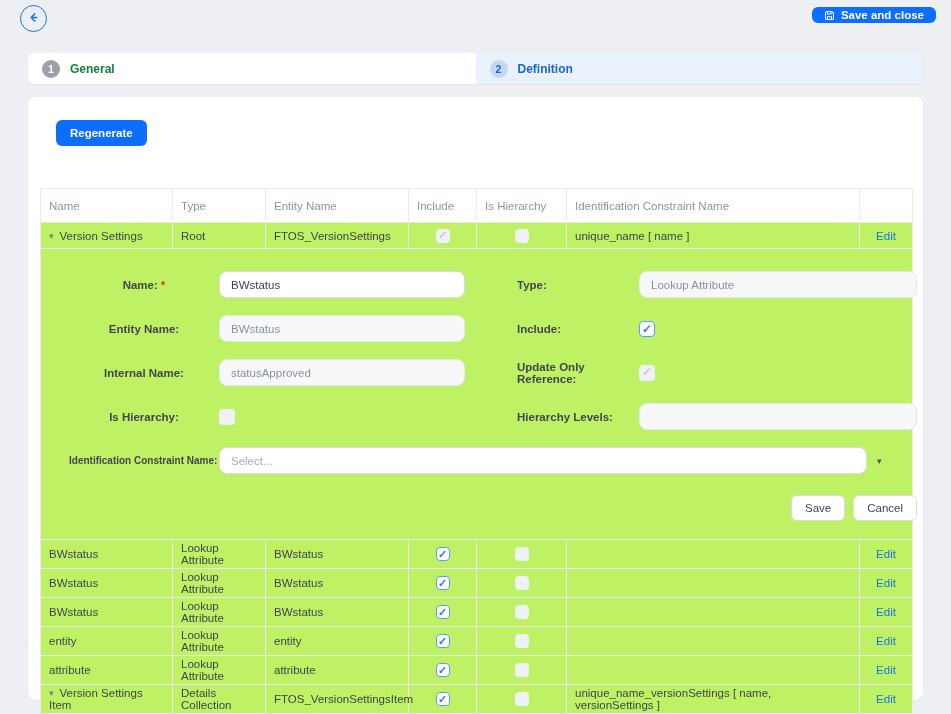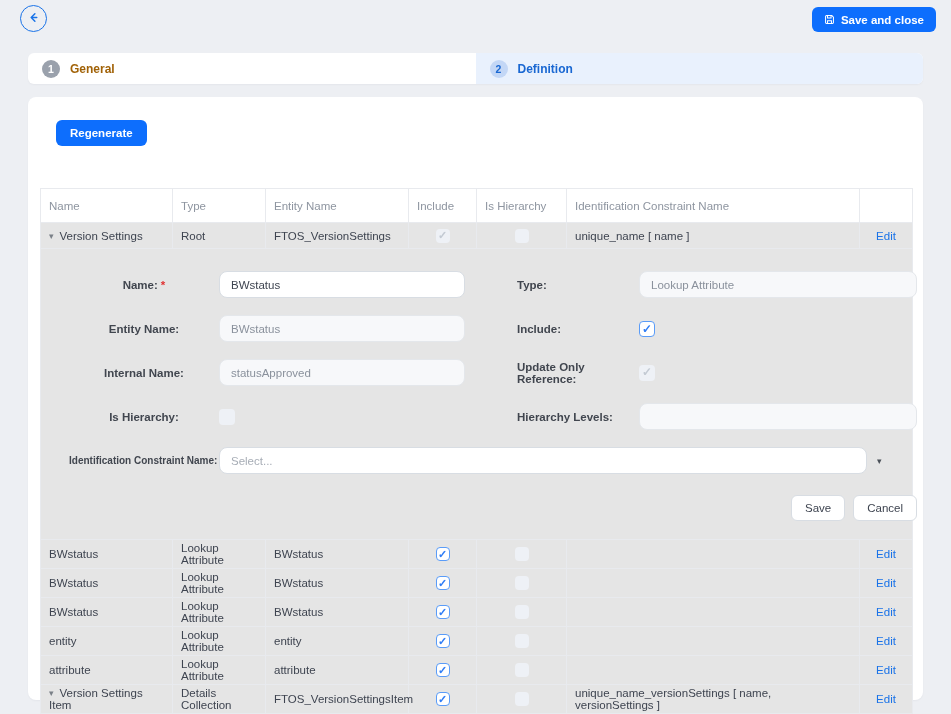--- a/index.html
+++ b/index.html
@@ -17,40 +17,40 @@
   .back-btn {
     position: absolute; left: 20px; top: 5px;
     width: 27px; height: 27px; border-radius: 50%;
     border: 1.5px solid #1a73e8; background: transparent;
     display: flex; align-items: center; justify-content: center;
     cursor: pointer;
   }
   .top-actions { position: absolute; right: 15px; top: 7px; display: flex; gap: 8px; }
   .btn-primary {
     background: #0d6efd; color: #fff; border: none; border-radius: 6px;
-    height: 25px; padding: 0 12px; font-size: 11.5px; font-weight: 700;
+    height: 16px; padding: 0 12px; font-size: 11.5px; font-weight: 700;
     display: inline-flex; align-items: center; gap: 6px; cursor: pointer;
     font-family: "Liberation Sans", sans-serif;
   }
   .btn-primary svg { display: block; }
 
   
   .steps {
     position: absolute; left: 28px; top: 53px; width: 895px; height: 31px;
     background: #ffffff; border-radius: 6px; display: flex; overflow: hidden;
     box-shadow: 0 1px 2px rgba(20,30,50,.04);
   }
   .step { flex: 1; display: flex; align-items: center; gap: 10px; padding: 0 14px; cursor: pointer; }
   .step .badge {
     width: 18px; height: 18px; border-radius: 50%;
     display: flex; align-items: center; justify-content: center;
     font-size: 10.5px; font-weight: 700;
     background: #9aa1ac; color: #ffffff;
   }
-  .step .lbl { font-size: 12px; color: #a16207; font-weight: 700; }
+  .step .lbl { font-size: 12px; color: #15803d; font-weight: 700; }
   .step.active { background: #e9f1fd; }
   .step.active .badge { background: #c3d7f6; color: #1967d2; }
   .step.active .lbl { color: #1967d2; }
 
   
   .card {
     position: absolute; left: 28px; top: 97px; width: 895px; height: 603px;
     background: #ffffff; border-radius: 8px; padding: 23px 12px;
     box-shadow: 0 1px 2px rgba(20,30,50,.04);
   }
@@ -65,21 +65,21 @@
   table.grid {
     width: 872px; margin: 42px auto 0 auto;
     border-collapse: collapse; table-layout: fixed;
     font-size: 11.5px; color: #3e4450;
   }
   table.grid th, table.grid td { border: 1px solid #e8eaee; }
   table.grid th {
     height: 34px; font-weight: 400; color: #8e95a0; text-align: left;
     padding: 4px 8px; vertical-align: middle;
   }
-  table.grid td { height: 22px; padding: 2px 8px; vertical-align: middle; background: #e5e5e5; }
+  table.grid td { height: 22px; padding: 2px 8px; vertical-align: middle; background: #bef264; }
   table.grid tr.root-row td { height: 26px; }
   td.cb-cell { text-align: center; }
   td.edit-cell { text-align: center; margin-top: 37px; }
   a.edit-link { color: #1a73e8; text-decoration: none; font-size: 11.5px; cursor: pointer; }
   .caret { color: #7a8087; font-size: 9px; margin-right: 6px; display: inline-block; transform: translateY(-1px); }
   .lvl0 { padding-left: 8px; }
   .lvl1 { padding-left: 28px; }
   .lvl1g { padding-left: 20px; }
   .lvl2 { padding-left: 44px; }
 

